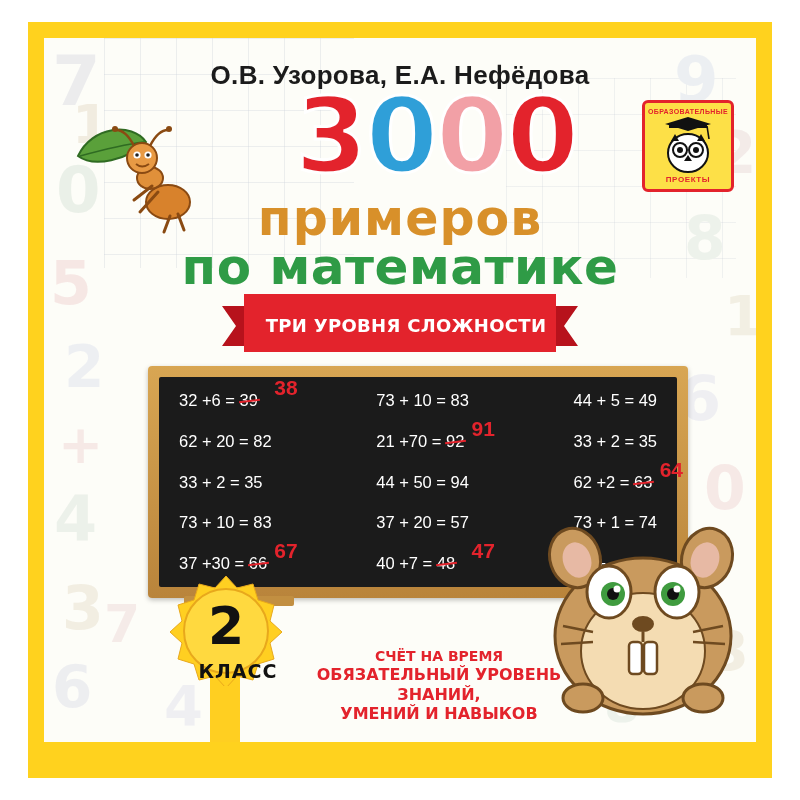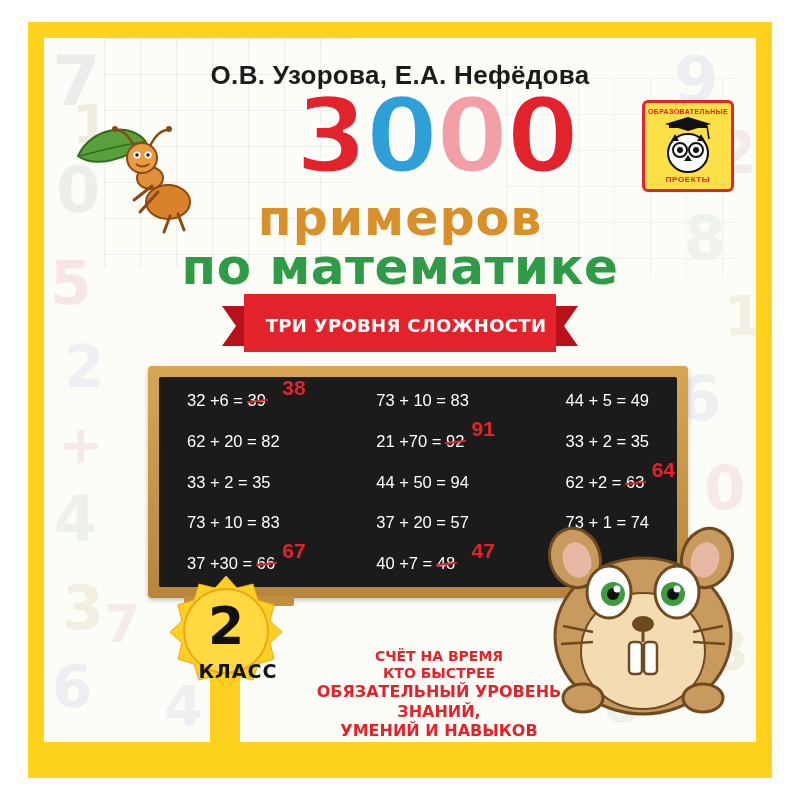--- a/index.html
+++ b/index.html
@@ -184,21 +184,21 @@
     padding: 11px;
     box-sizing: border-box;
     box-shadow: 0 2px 5px rgba(0,0,0,0.25);
   }
   .board {
     width: 100%;
     height: 100%;
     background: #1b1b1b;
     border-radius: 2px;
     position: relative;
-    padding: 14px 28px;
+    padding: 14px 20px;
     box-sizing: border-box;
   }
   .board-ledge {
     position: absolute;
     left: 140px;
     top: 558px;
     width: 110px;
     height: 10px;
     background: #c28f41;
     border-radius: 2px;
@@ -487,19 +487,18 @@
       <path d="M108 146 L108 156" stroke="#6e4a20" stroke-width="3"></path>
       <rect x="94" y="156" width="13" height="32" rx="4" fill="#ffffff" stroke="#6e4a20" stroke-width="2.5"></rect>
       <rect x="109" y="156" width="13" height="32" rx="4" fill="#ffffff" stroke="#6e4a20" stroke-width="2.5"></rect>
       <path d="M58 146 L28 140 M58 156 L26 158 M158 146 L188 140 M158 156 L190 158" stroke="#6e4a20" stroke-width="2.5"></path>
       <ellipse cx="48" cy="212" rx="20" ry="14" fill="#c99a5e" stroke="#6e4a20" stroke-width="3"></ellipse>
       <ellipse cx="168" cy="212" rx="20" ry="14" fill="#c99a5e" stroke="#6e4a20" stroke-width="3"></ellipse>
     </svg>
 
     <div class="bottom-text">
       <div class="bt1">СЧЁТ НА ВРЕМЯ</div>
-      <div class="bt3">КТО БЫСТРЕЕ</div>
       <div class="bt4">ОБЯЗАТЕЛЬНЫЙ УРОВЕНЬ ЗНАНИЙ,</div>
       <div class="bt4">УМЕНИЙ И НАВЫКОВ</div>
     </div>
 
   </div>
 </div>
 
 </body></html>

